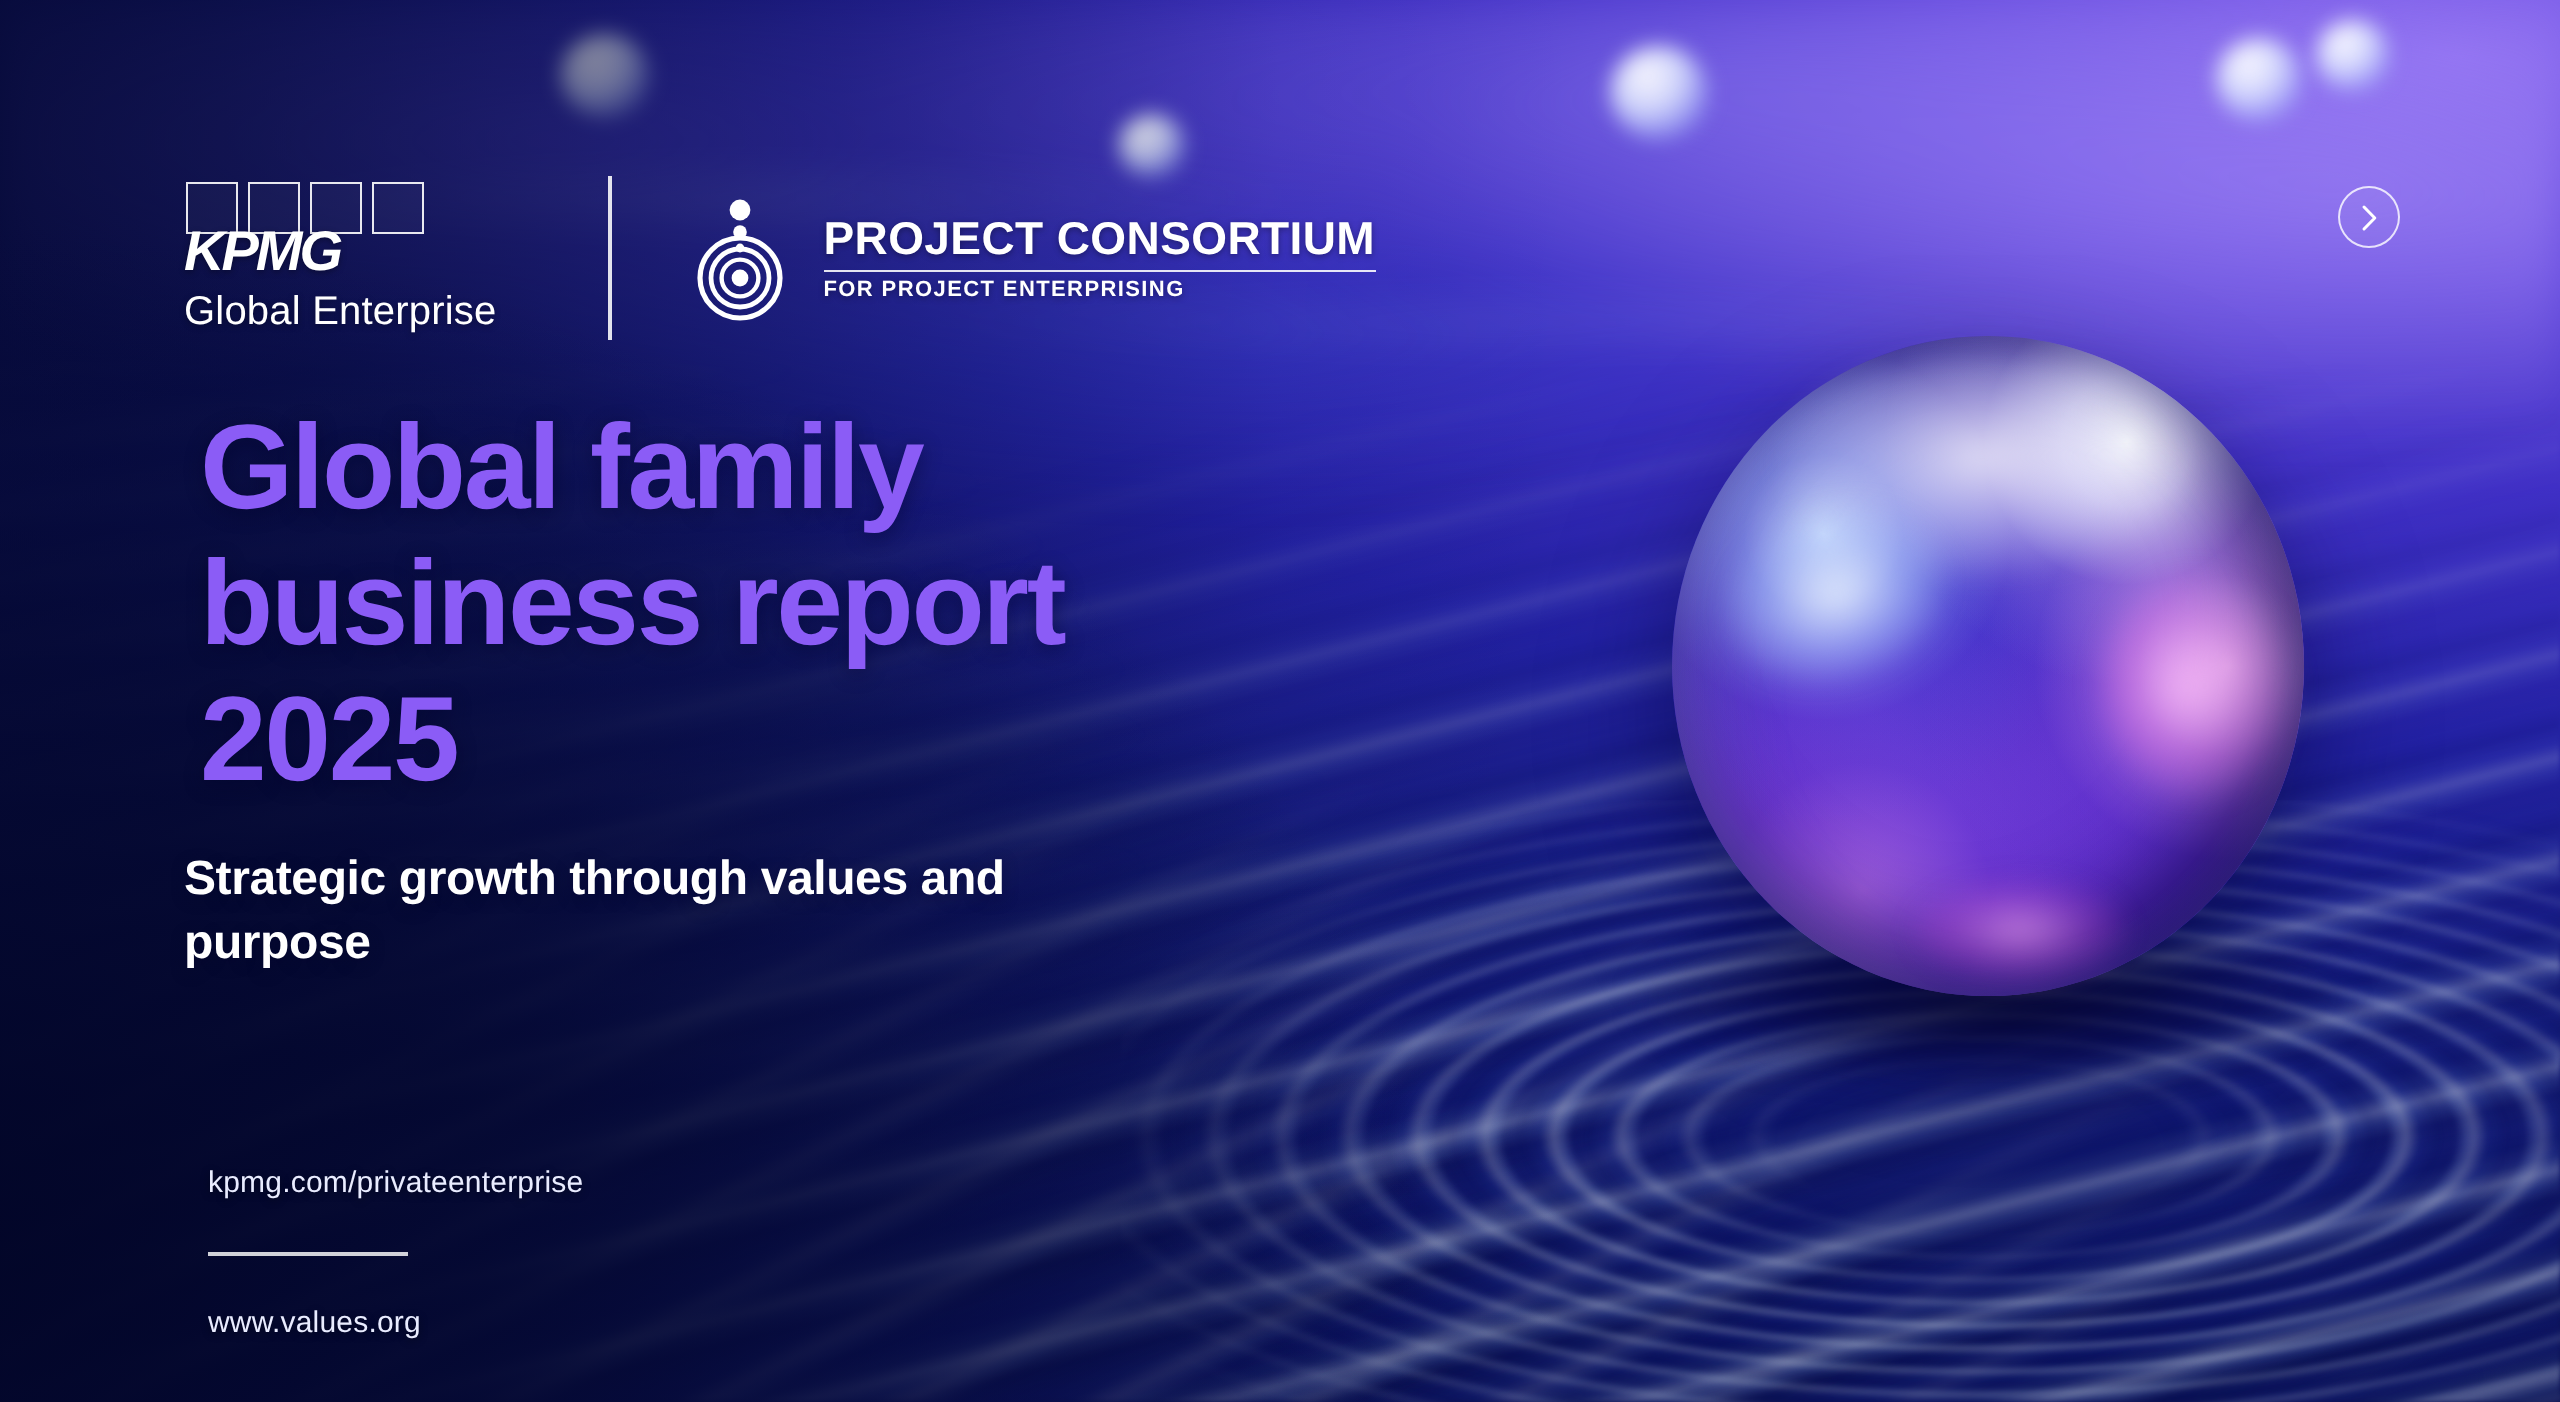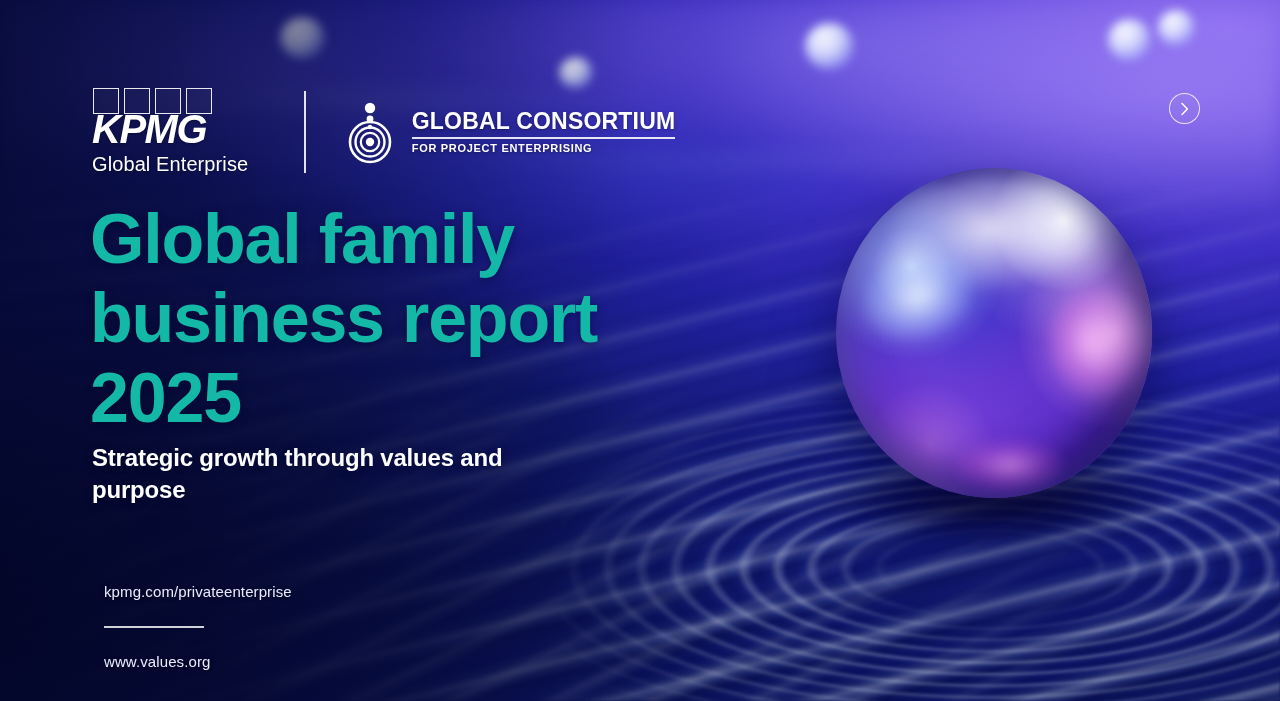--- a/index.html
+++ b/index.html
@@ -169,21 +169,21 @@
     display:flex; align-items:center; gap:0;
   }
   .kpmg-logo { display:flex; flex-direction:column; gap:4px; }
   .kpmg-boxes { display:flex; gap:5px; margin-left:1px; }
   .kpmg-boxes i {
     display:block; width:26px; height:26px;
     border:1.6px solid rgba(255,255,255,0.90);
     background:rgba(255,255,255,0.03);
   }
   .kpmg-word {
-    font-size:40px; font-weight:bold; font-style:italic;
+    font-size:28px; font-weight:bold; font-style:italic;
     letter-spacing:-1.5px; color:#ffffff; line-height:0.95;
     margin-top:-8px; text-shadow:0 1px 3px rgba(0,0,0,0.35);
   }
   .kpmg-sub {
     font-size:20px; color:#ffffff; line-height:1.1; margin-top:1px;
     letter-spacing:0.1px; text-shadow:0 1px 3px rgba(0,0,0,0.35);
   }
   .logo-divider {
     width:1.5px; height:82px; background:rgba(255,255,255,0.88);
     margin:0 36px 0 56px; align-self:center;
@@ -199,28 +199,28 @@
     font-size:23px; font-weight:700; letter-spacing:0.2px; color:#fff;
     line-height:1.06; text-shadow:0 1px 3px rgba(0,0,0,0.35);
   }
   .step-rule { height:1.5px; background:rgba(255,255,255,0.88); margin:4px 0 3px; }
   .step-l3 {
     font-size:11px; font-weight:700; letter-spacing:0.7px; color:#fff;
     text-shadow:0 1px 3px rgba(0,0,0,0.35);
   }
 
   .headline {
-    position:absolute; left:90px; top:200px;
-    font-size:70px; font-weight:bold; color:#14b8a6;
+    position:absolute; left:100px; top:200px;
+    font-size:60px; font-weight:bold; color:#8b5cf6;
     line-height:1.135; letter-spacing:-1.2px;
     text-shadow:0 2px 10px rgba(2,4,40,0.45);
     max-width:560px;
   }
   .subhead {
-    position:absolute; left:92px; top:442px;
+    position:absolute; left:92px; top:424px;
     font-size:24px; font-weight:bold; color:#ffffff;
     line-height:1.33; letter-spacing:-0.2px;
     text-shadow:0 2px 8px rgba(2,4,40,0.45);
     max-width:440px;
   }
 
   .links { position:absolute; left:104px; top:583px; }
   .link-a, .link-b {
     font-size:15px; color:#e9ecff; letter-spacing:0.1px;
     text-decoration:none; display:block;
@@ -305,21 +305,21 @@
         <svg class="step-mark" viewBox="0 0 56 64">
           <circle cx="28" cy="8" r="5.2" fill="#fff"></circle>
           <circle cx="28" cy="19" r="3.4" fill="#fff"></circle>
           <circle cx="28" cy="27" r="2.2" fill="#fff"></circle>
           <circle cx="28" cy="42" r="20" fill="none" stroke="#fff" stroke-width="2.6"></circle>
           <circle cx="28" cy="42" r="14.5" fill="none" stroke="#fff" stroke-width="2.4"></circle>
           <circle cx="28" cy="42" r="9.2" fill="none" stroke="#fff" stroke-width="2.2"></circle>
           <circle cx="28" cy="42" r="4.2" fill="#fff"></circle>
         </svg>
         <div class="step-text">
-          <div class="step-l2">GLOBAL CONSORTIUM</div>
+          <div class="step-l2">PROJECT CONSORTIUM</div>
           <div class="step-rule"></div>
           <div class="step-l3">FOR PROJECT ENTERPRISING</div>
         </div>
       </div>
 
     </div>
 
     <h1 class="headline">Global family business report 2025</h1>
 
     <h2 class="subhead">Strategic growth through values and purpose</h2>

